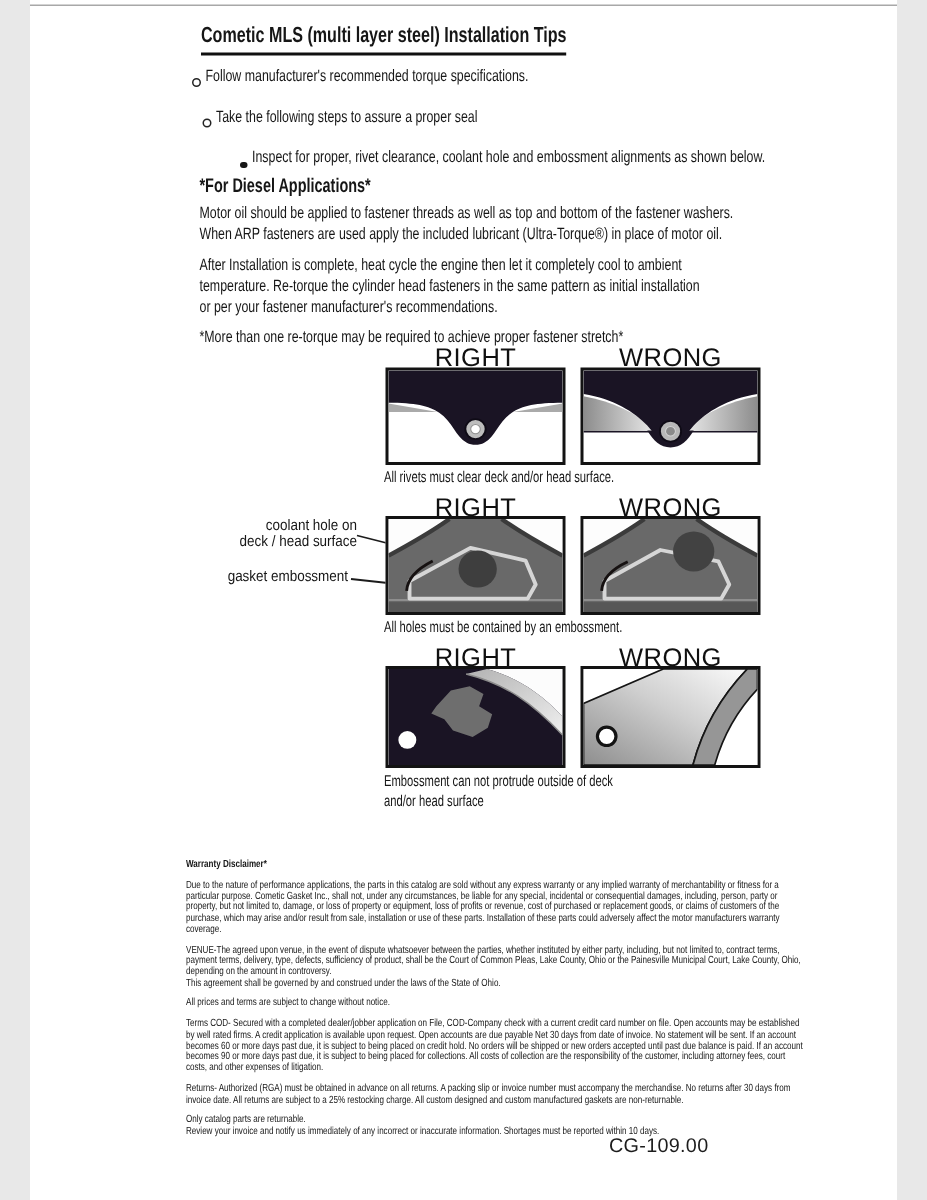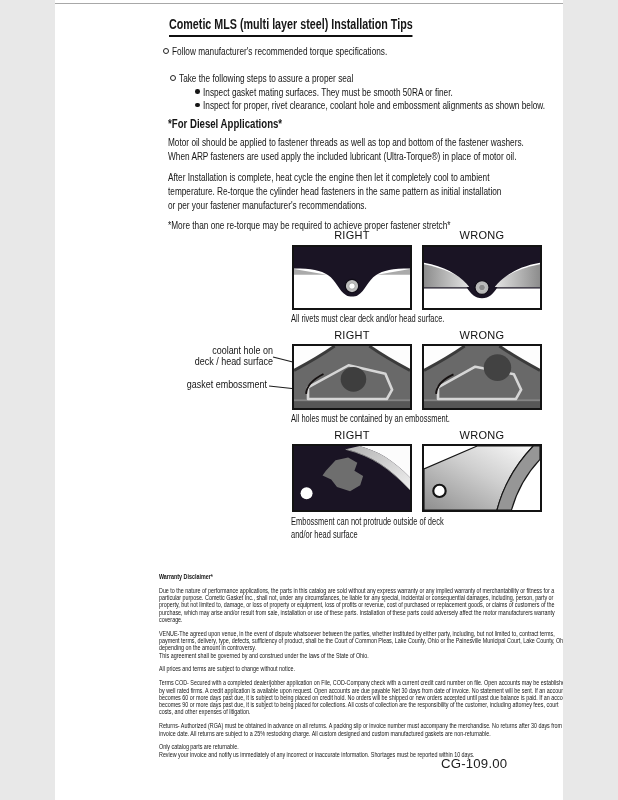--- a/index.html
+++ b/index.html
@@ -1,36 +1,36 @@
 <!DOCTYPE html>
 <html><head>
 <meta charset="utf-8">
 <style>
   html,body{margin:0;padding:0;background:#e8e8e8;}
   .page{
-    position:relative;width:508px;height:800px;background:#ffffff;
+    position:relative;width:578px;height:800px;background:#ffffff;
     font-family:"Liberation Sans",sans-serif;color:#161616;overflow:hidden;
     margin:0 auto;
   }
   .abs{position:absolute;}
   .scan-edge{left:0;top:3px;width:618px;height:1px;background:#a8a8a8;}
   .title{
     left:114px;top:16px;font-size:14.5px;font-weight:700;line-height:1.15;
     white-space:nowrap;border-bottom:2px solid #101010;padding-bottom:2.5px;
     transform:scaleX(.74);transform-origin:0 0;
   }
-  .brow{position:absolute;display:flex;align-items:flex-start;white-space:nowrap;}
+  .brow{position:absolute;display:flex;align-items:flex-end;white-space:nowrap;}
   .bcirc{width:4px;height:4px;border:1.2px solid #232323;border-radius:50%;margin:3.6px 3px 0 0;flex:none;}
   .bdot{width:4.6px;height:4.6px;background:#161616;border-radius:50%;margin:3.6px 3px 0 0;flex:none;}
   .btxt{font-size:11px;line-height:13px;transform:scaleX(.75);transform-origin:0 0;white-space:nowrap;}
   .dieselh{left:113px;top:116px;font-size:13.2px;font-weight:700;white-space:nowrap;
     transform:scaleX(.73);transform-origin:0 0;}
   .bodytx{font-size:11px;line-height:14.2px;white-space:pre-line;width:540px;
     transform:scaleX(.75);transform-origin:0 0;}
-  .dlabel{width:120px;text-align:center;font-size:11px;font-weight:500;letter-spacing:.3px;color:#101010;}
+  .dlabel{width:120px;text-align:center;font-size:17px;font-weight:500;letter-spacing:.3px;color:#101010;}
   .dbox{width:120px;box-sizing:border-box;border:2.6px solid #131313;background:#fff;}
   .dbox svg{display:block;width:100%;height:100%;}
   .dcap{font-size:10.4px;font-weight:500;line-height:12.5px;white-space:pre-line;
     transform:scaleX(.72);transform-origin:0 0;width:340px;}
   .callout{font-size:10.2px;line-height:11.4px;font-weight:500;text-align:right;white-space:pre-line;
     transform:scaleX(.88);transform-origin:100% 0;}
   .callout-lines{left:100px;top:340px;}
   .warr{left:104px;top:573px;width:530px;font-size:6.9px;line-height:7.3px;
     transform:scaleX(.78);transform-origin:0 0;}
   .warr .wh{font-weight:700;margin:0 0 6.5px 0;}
@@ -46,24 +46,20 @@
 
   <div class="abs title">Cometic MLS (multi layer steel) Installation Tips</div>
 
   <div class="brow" style="left:107.5px;top:44.5px">
     <span class="bcirc"></span>
     <span class="btxt">Follow manufacturer's recommended torque specifications.</span>
   </div>
   <div class="brow" style="left:115px;top:71.9px">
     <span class="bcirc"></span>
     <span class="btxt">Take the following steps to assure a proper seal</span>
-  </div>
-  <div class="brow" style="left:140px;top:85.6px">
-    <span class="bdot"></span>
-    <span class="btxt">Inspect gasket mating surfaces.  They must be smooth 50RA or finer.</span>
   </div>
   <div class="brow" style="left:140px;top:99.3px">
     <span class="bdot"></span>
     <span class="btxt">Inspect for proper, rivet clearance, coolant hole and embossment alignments as shown below.</span>
   </div>
 
   <div class="abs dieselh">*For Diesel Applications*</div>
   <div class="abs bodytx" style="left:113px;top:134.5px">Motor oil should be applied to fastener threads as well as top and bottom of the fastener washers.
 When ARP fasteners are used apply the included lubricant (Ultra-Torque®) in place of motor oil.</div>
   <div class="abs bodytx" style="left:113px;top:169.5px">After Installation is complete, heat cycle the engine then let it completely cool to ambient

